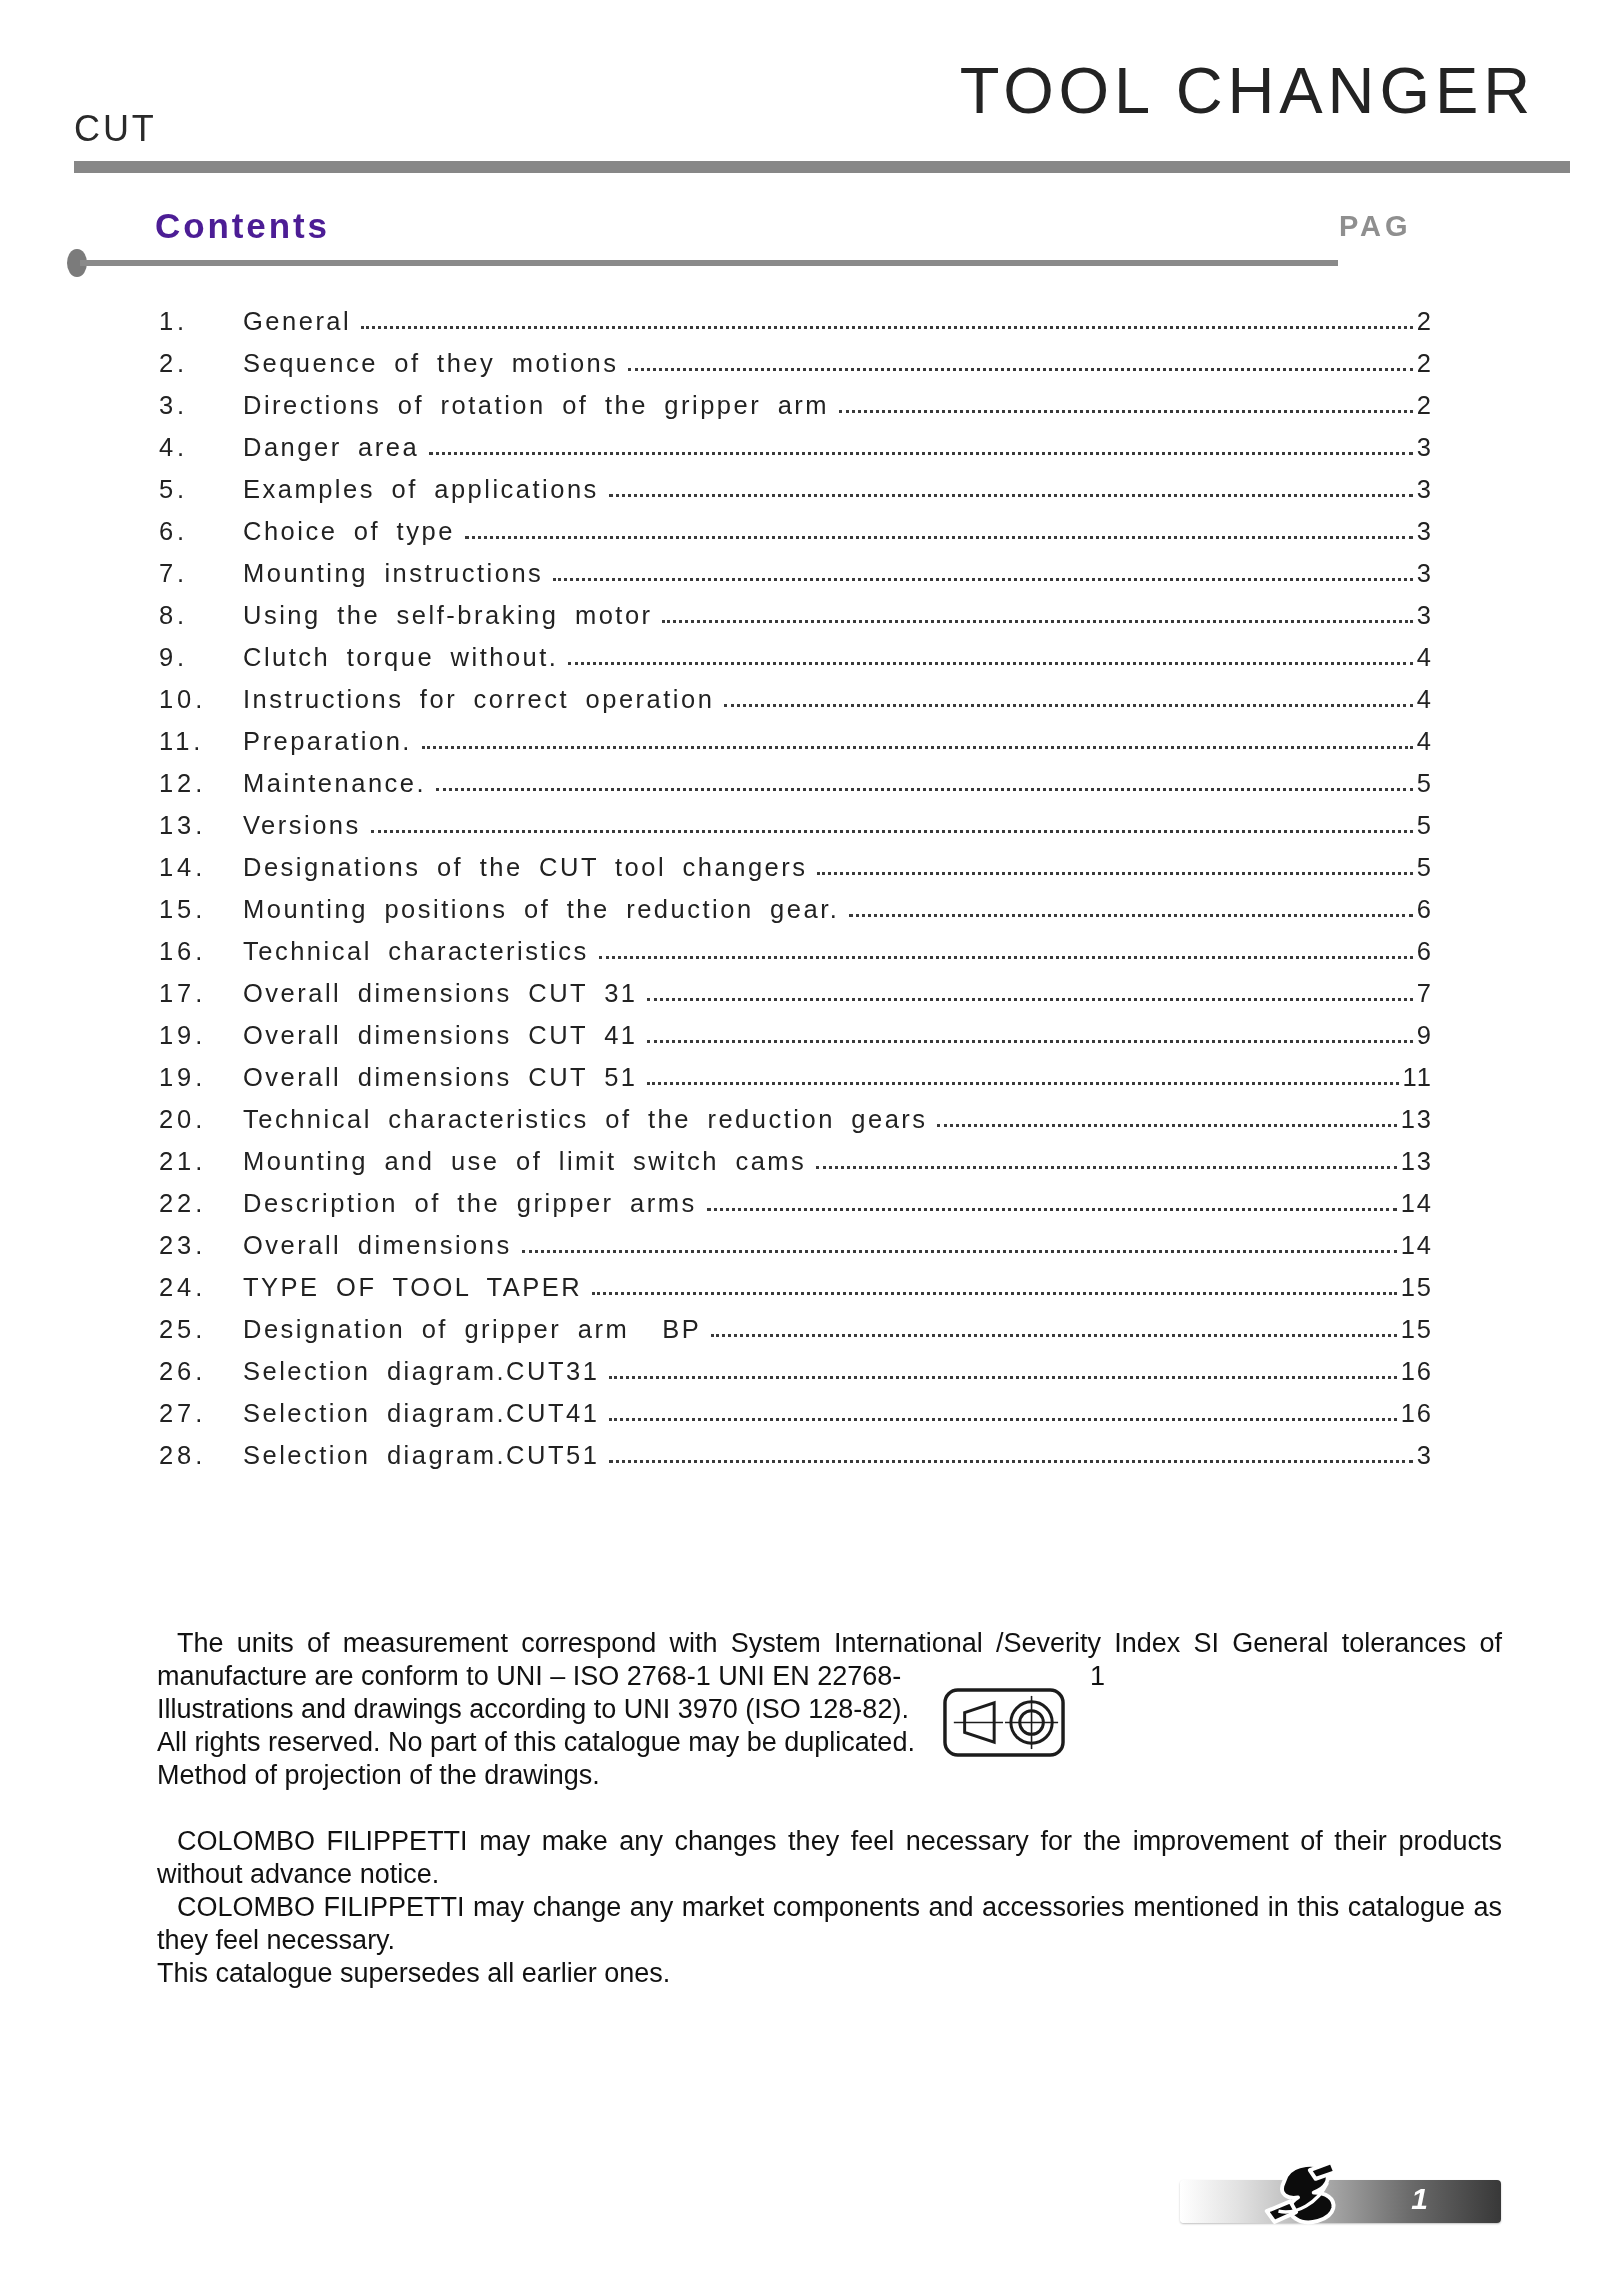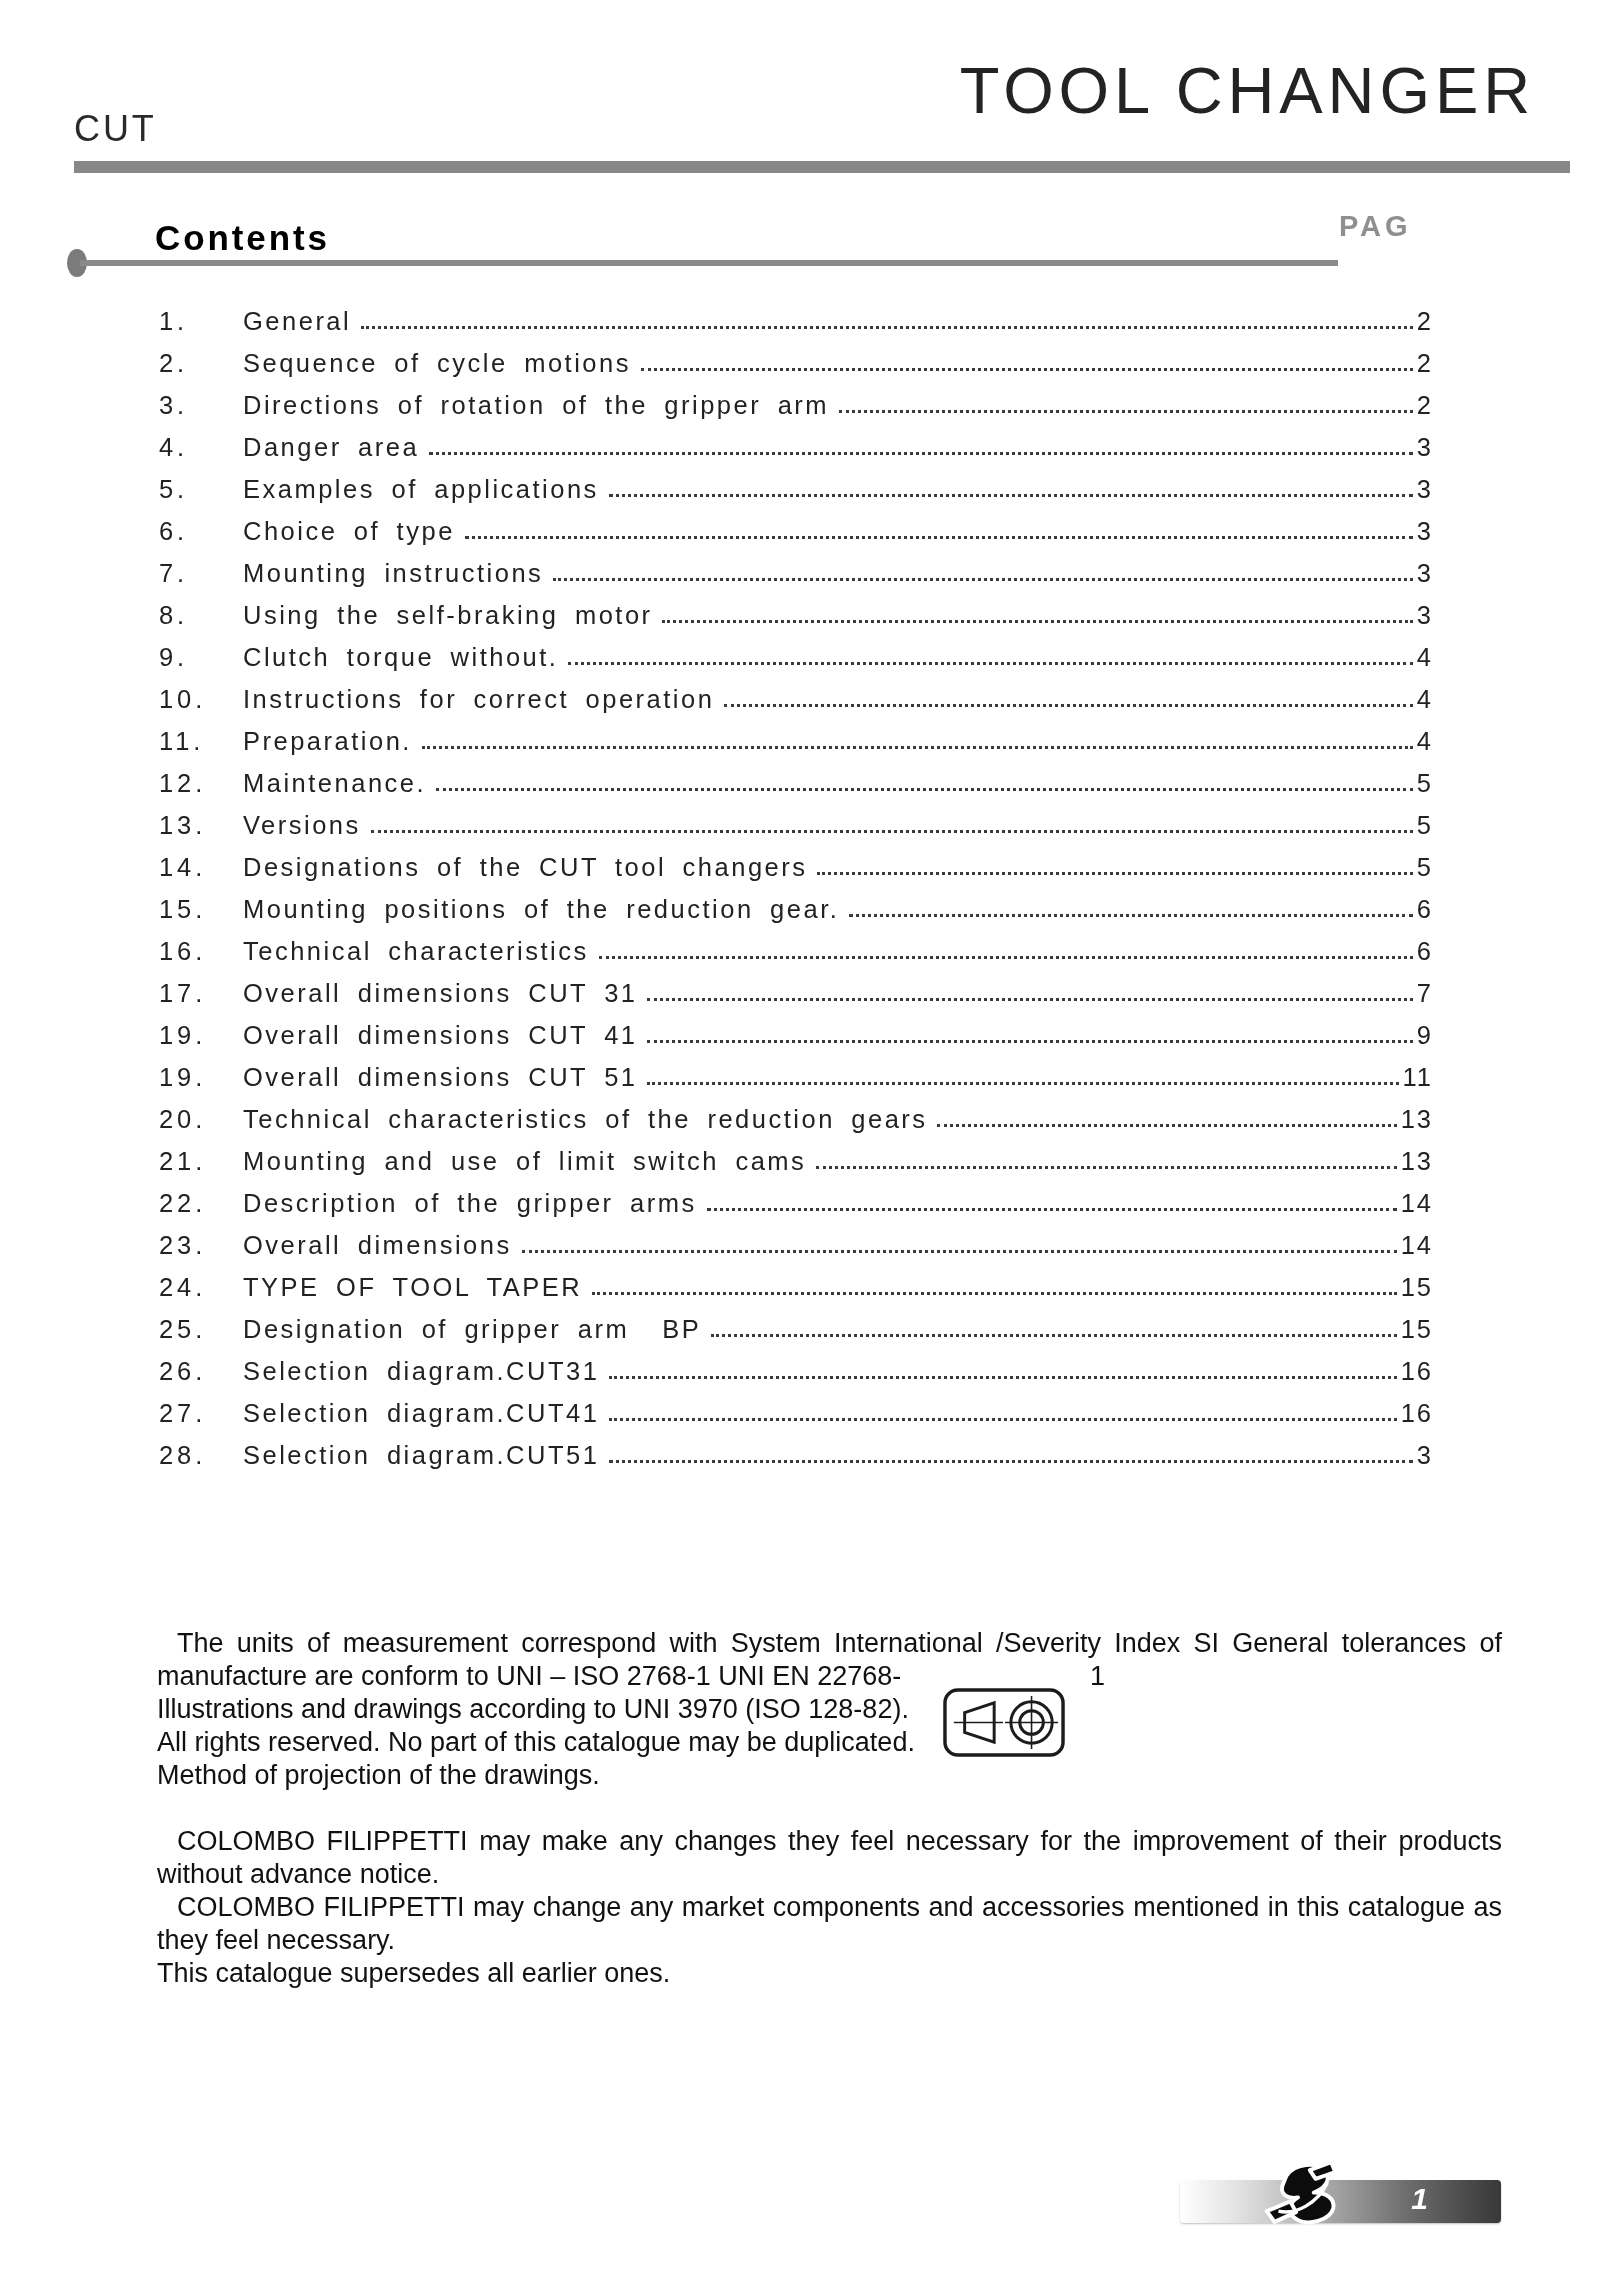--- a/index.html
+++ b/index.html
@@ -5,22 +5,22 @@
   html,body{margin:0;padding:0;background:#fff;}
   .page{position:relative;width:1586px;height:2293px;background:#ffffff;overflow:hidden;
         font-family:"Liberation Sans", sans-serif;color:#1f1f1f;}
 
   
   .brand-cut{position:absolute;left:74px;top:108px;font-size:36px;letter-spacing:2.9px;color:#2a2a2a;}
   .brand-title{position:absolute;right:51px;top:53px;font-size:65px;letter-spacing:4.9px;color:#232323;white-space:nowrap;}
   .header-bar{position:absolute;left:74px;top:161px;width:1496px;height:11.8px;background:#878787;}
 
   
-  .contents-heading{position:absolute;left:155px;top:218px;font-size:35px;font-weight:bold;
-                    letter-spacing:2.9px;color:#000000;margin:0;}
+  .contents-heading{position:absolute;left:155px;top:206px;font-size:35px;font-weight:bold;
+                    letter-spacing:2.9px;color:#4c1d95;margin:0;}
   .pag-label{position:absolute;left:1339px;top:210px;font-size:29px;font-weight:bold;
              letter-spacing:3.9px;color:#8f8f8f;}
   .rule-dot{position:absolute;left:67px;top:249px;width:19.6px;height:28px;border-radius:50%;background:#7b7b7b;}
   .rule-line{position:absolute;left:80px;top:260px;width:1258px;height:5.9px;background:#8a8a8a;}
 
   
   .toc{position:absolute;left:159px;top:298px;width:1274px;}
   .toc-row{height:42px;display:flex;align-items:flex-end;box-sizing:border-box;
            padding-bottom:3.9px;font-size:25.5px;color:#222;}
   .toc-num{width:84px;letter-spacing:3.9px;flex:0 0 auto;}
@@ -64,21 +64,21 @@
   <section class="toc" id="toc-list">
     <div class="toc-row">
       <span class="toc-num">1.</span>
       <span class="toc-title">General</span>
       <span class="toc-leader"></span>
       <span class="toc-page">2</span>
     </div>
 
     <div class="toc-row">
       <span class="toc-num">2.</span>
-      <span class="toc-title">Sequence of cycle motions</span>
+      <span class="toc-title">Sequence of they motions</span>
       <span class="toc-leader"></span>
       <span class="toc-page">2</span>
     </div>
 
     <div class="toc-row">
       <span class="toc-num">3.</span>
       <span class="toc-title">Directions of rotation of the gripper arm</span>
       <span class="toc-leader"></span>
       <span class="toc-page">2</span>
     </div>

